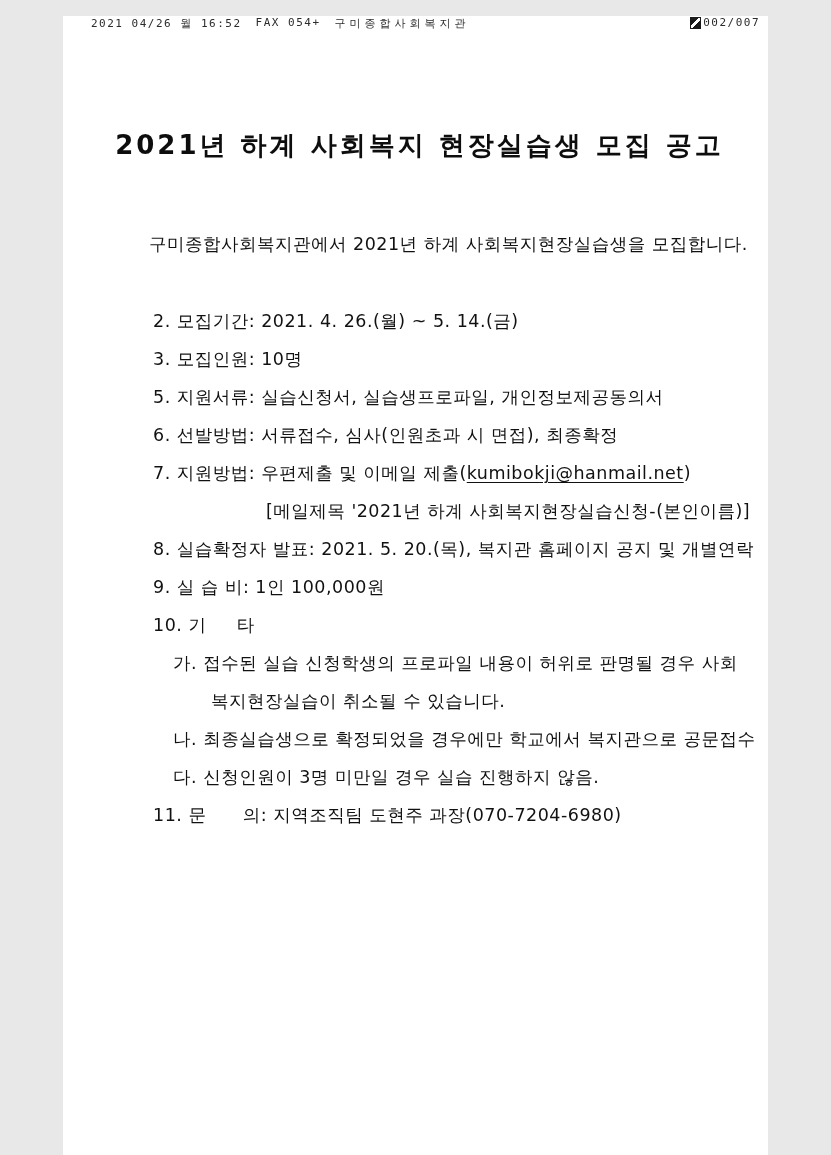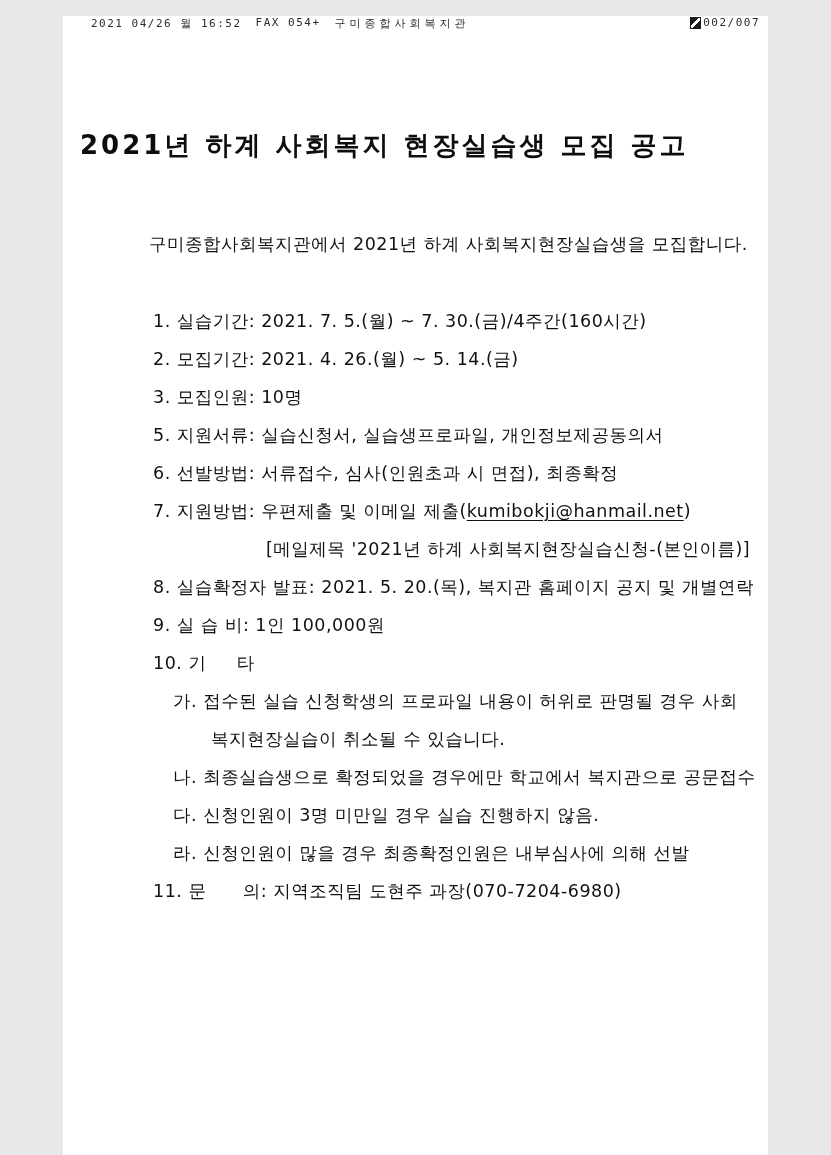--- a/index.html
+++ b/index.html
@@ -43,23 +43,23 @@
     position: absolute;
     left: 1px; top: 1px;
     width: 9px; height: 10px;
     background: linear-gradient(135deg, transparent 42%, #fff 42%, #fff 58%, transparent 58%);
   }
 
   
   .doc-title {
     position: absolute;
     top: 112px;
-    left: 17px;
+    left: 4px;
     width: 100%;
-    text-align: left;
+    text-align: center;
     font-size: 26px;
     font-weight: bold;
     letter-spacing: 3px;
     white-space: pre;
     color: #0d0d0d;
   }
 
   
   .intro {
     position: absolute;
@@ -107,31 +107,29 @@
       <span class="fax-page-icon"></span>
       <span>002/007</span>
     </div>
   </div>
 
   <div class="doc-title">2021년 하계 사회복지 현장실습생 모집 공고</div>
 
   <div class="intro">구미종합사회복지관에서 2021년 하계 사회복지현장실습생을 모집합니다.</div>
 
   <div class="notice">
-    <div class="line">1. 실습기간: 2021. 7. 5.(월) ~ 7. 30.(금)/4주간(160시간)</div>
     <div class="line">2. 모집기간: 2021. 4. 26.(월) ~ 5. 14.(금)</div>
     <div class="line">3. 모집인원: 10명</div>
     <div class="line">5. 지원서류: 실습신청서, 실습생프로파일, 개인정보제공동의서</div>
     <div class="line">6. 선발방법: 서류접수, 심사(인원초과 시 면접), 최종확정</div>
     <div class="line"><span>7. 지원방법: 우편제출 및 이메일 제출(</span><span class="email-link">kumibokji@hanmail.net</span><span>)</span></div>
     <div class="line indent-bracket">[메일제목 '2021년 하계 사회복지현장실습신청-(본인이름)]</div>
     <div class="line">8. 실습확정자 발표: 2021. 5. 20.(목), 복지관 홈페이지 공지 및 개별연락</div>
     <div class="line">9. 실 습 비: 1인 100,000원</div>
     <div class="line">10. 기     타</div>
     <div class="line indent-sub">가. 접수된 실습 신청학생의 프로파일 내용이 허위로 판명될 경우 사회</div>
     <div class="line indent-sub2">복지현장실습이 취소될 수 있습니다.</div>
     <div class="line indent-sub">나. 최종실습생으로 확정되었을 경우에만 학교에서 복지관으로 공문접수</div>
     <div class="line indent-sub">다. 신청인원이 3명 미만일 경우 실습 진행하지 않음.</div>
-    <div class="line indent-sub">라. 신청인원이 많을 경우 최종확정인원은 내부심사에 의해 선발</div>
     <div class="line">11. 문      의: 지역조직팀 도현주 과장(070-7204-6980)</div>
   </div>
 
 </div>
 
 </body></html>

